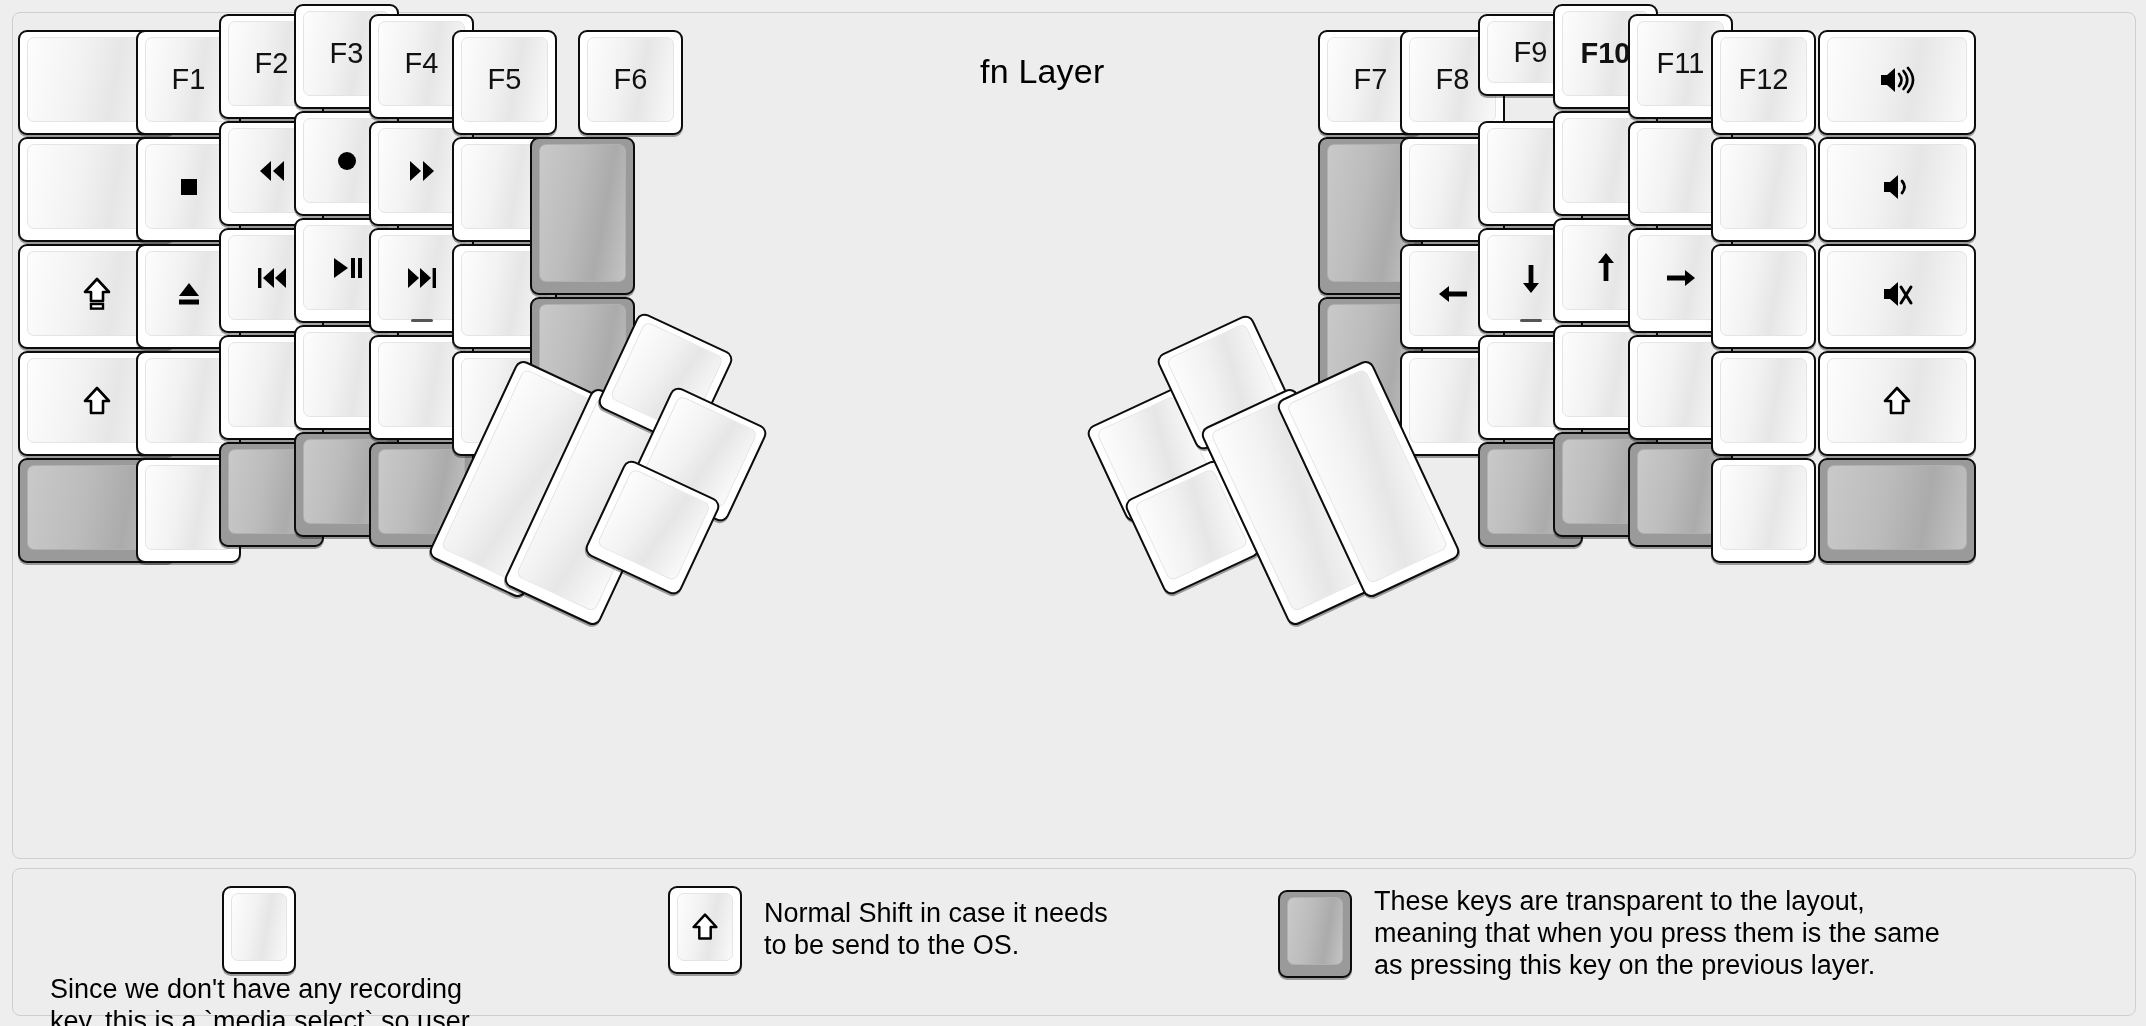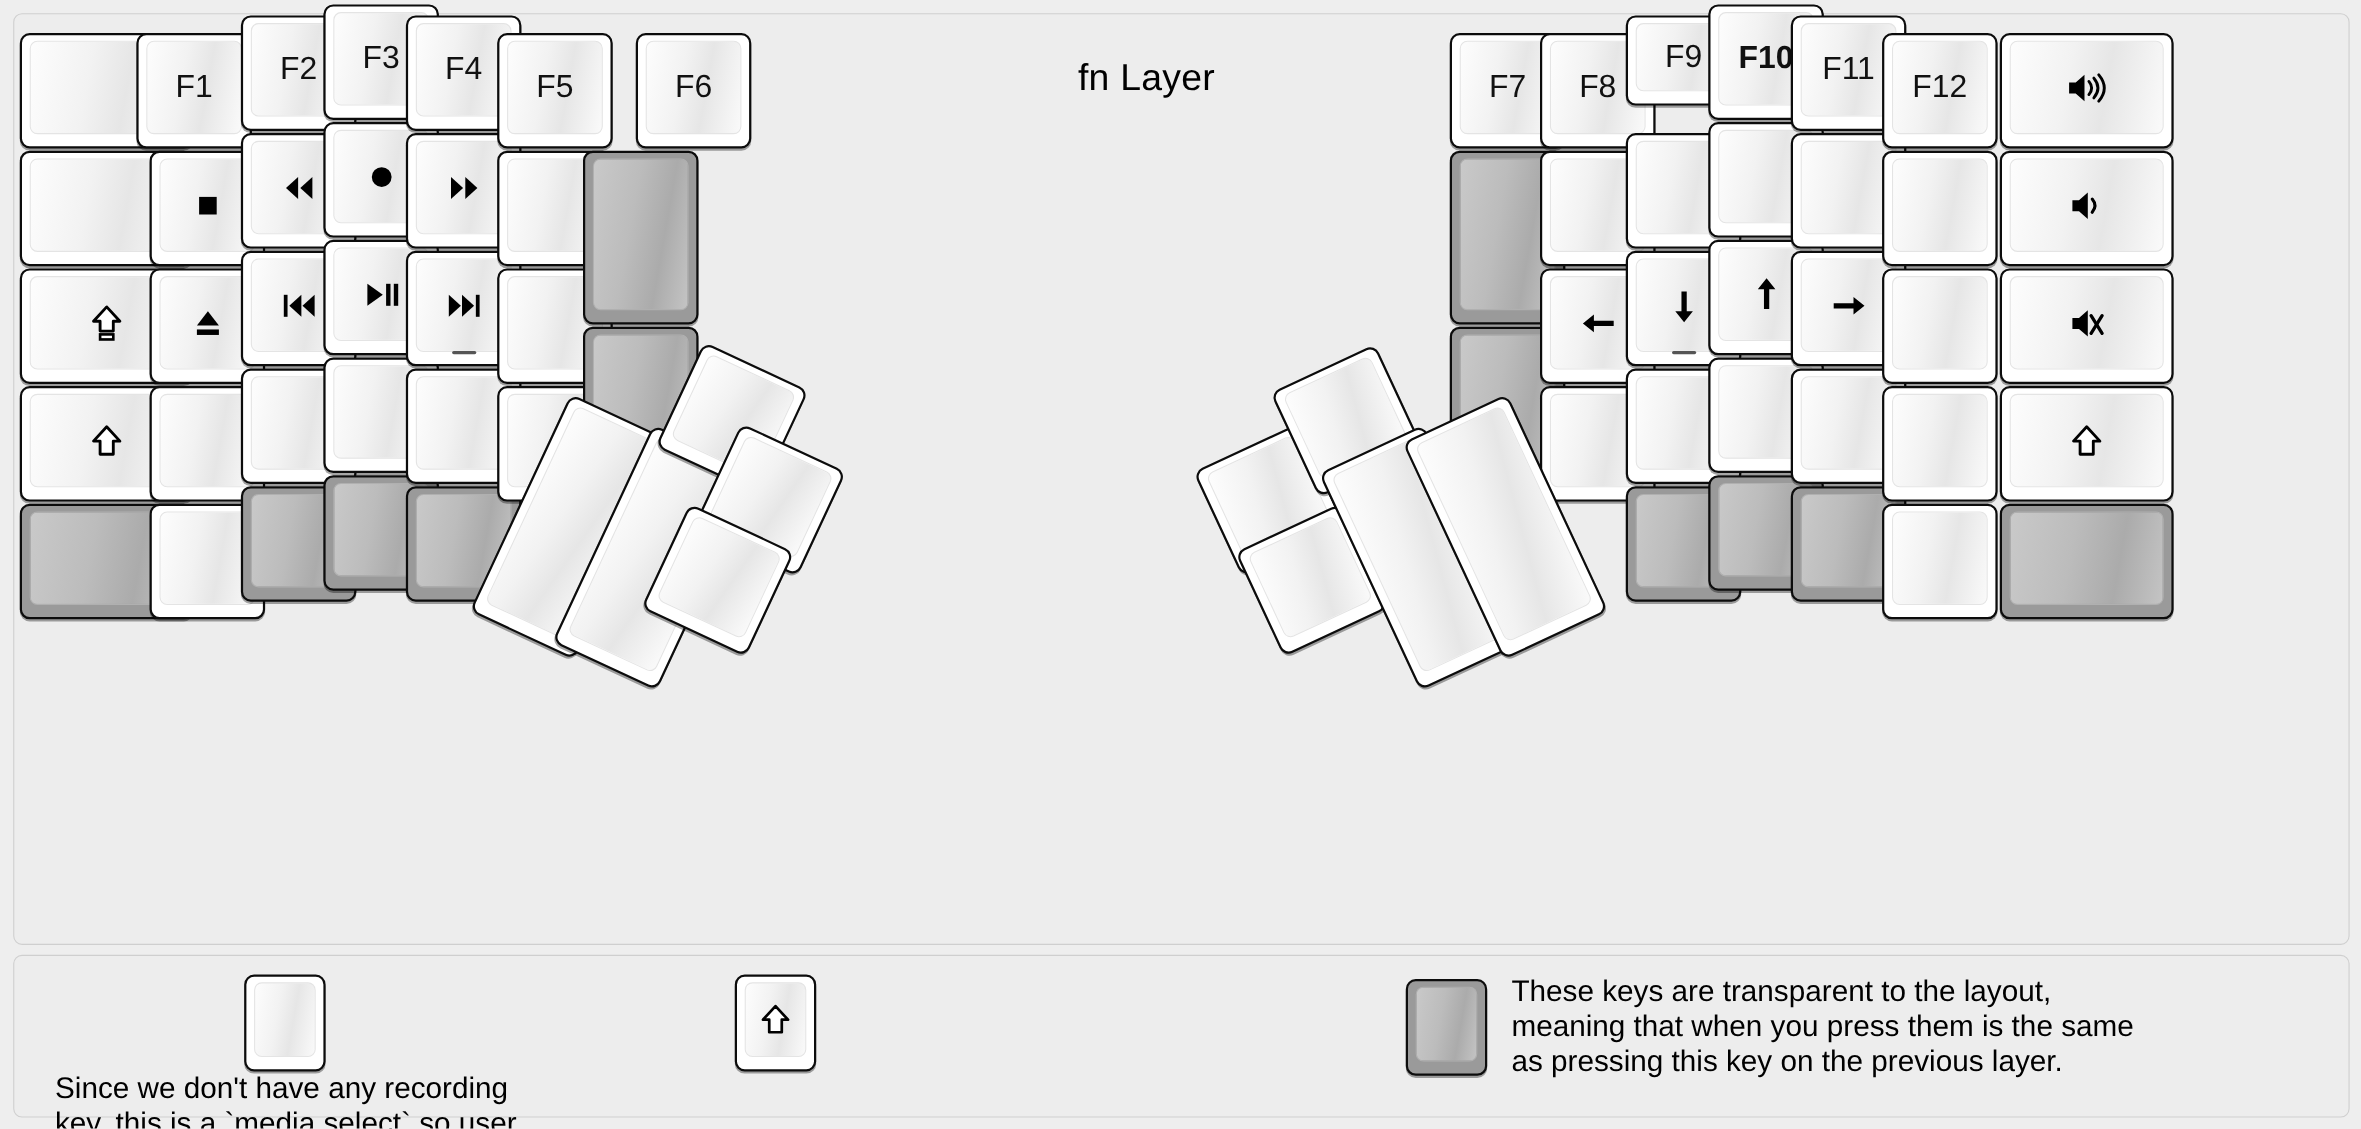--- a/index.html
+++ b/index.html
@@ -121,21 +121,21 @@
           <span class="glyph">
             <svg class="ico" width="40" height="40" viewBox="0 0 40 40" fill="#000">
               <path d="M20 7 L32 20 L26 20 L26 32 L14 32 L14 20 L8 20 Z" fill="#fff" stroke="#000" stroke-width="2.6" stroke-linejoin="round"></path>
             </svg>
           </span>
         </div>
       </div>
       <div class="key trans" style="left: 18px; top: 458px; width: 158px; height: 105px;">
         <div class="cap"></div>
       </div>
-      <div class="key" style="left: 124px; top: 30px; width: 105px; height: 105px;">
+      <div class="key" style="left: 136px; top: 30px; width: 105px; height: 105px;">
         <div class="cap">
           <span class="lbl">F1</span>
         </div>
       </div>
       <div class="key" style="left: 136px; top: 137px; width: 105px; height: 105px;">
         <div class="cap">
           <span class="glyph">
             <svg class="ico" width="40" height="40" viewBox="0 0 40 40" fill="#000">
               <rect x="12" y="12" width="16" height="16"></rect>
             </svg>
@@ -488,20 +488,22 @@
       <div class="legend-item" style="left: 668px; top: 886px;">
         <div class="legend-key key" style="position: relative; left: 0px; top: 0px;">
           <div class="cap">
             <span class="glyph">
               <svg class="ico" width="38" height="38" viewBox="0 0 40 40" fill="#000">
                 <path d="M20 7 L32 20 L26 20 L26 32 L14 32 L14 20 L8 20 Z" fill="#fff" stroke="#000" stroke-width="2.6" stroke-linejoin="round"></path>
               </svg>
             </span>
           </div>
         </div>
+        <div class="legend-text" style="width: 400px;">Normal Shift in case it needs
+to be send to the OS.</div>
       </div>
       <div class="legend-item" style="left: 1278px; top: 886px;">
         <div class="legend-key key trans" style="position: relative; left: 0px; top: 0px;">
           <div class="cap"></div>
         </div>
         <div class="legend-text" style="width: 800px;">These keys are transparent to the layout,
 meaning that when you press them is the same
 as pressing this key on the previous layer.</div>
       </div>
     </div>

